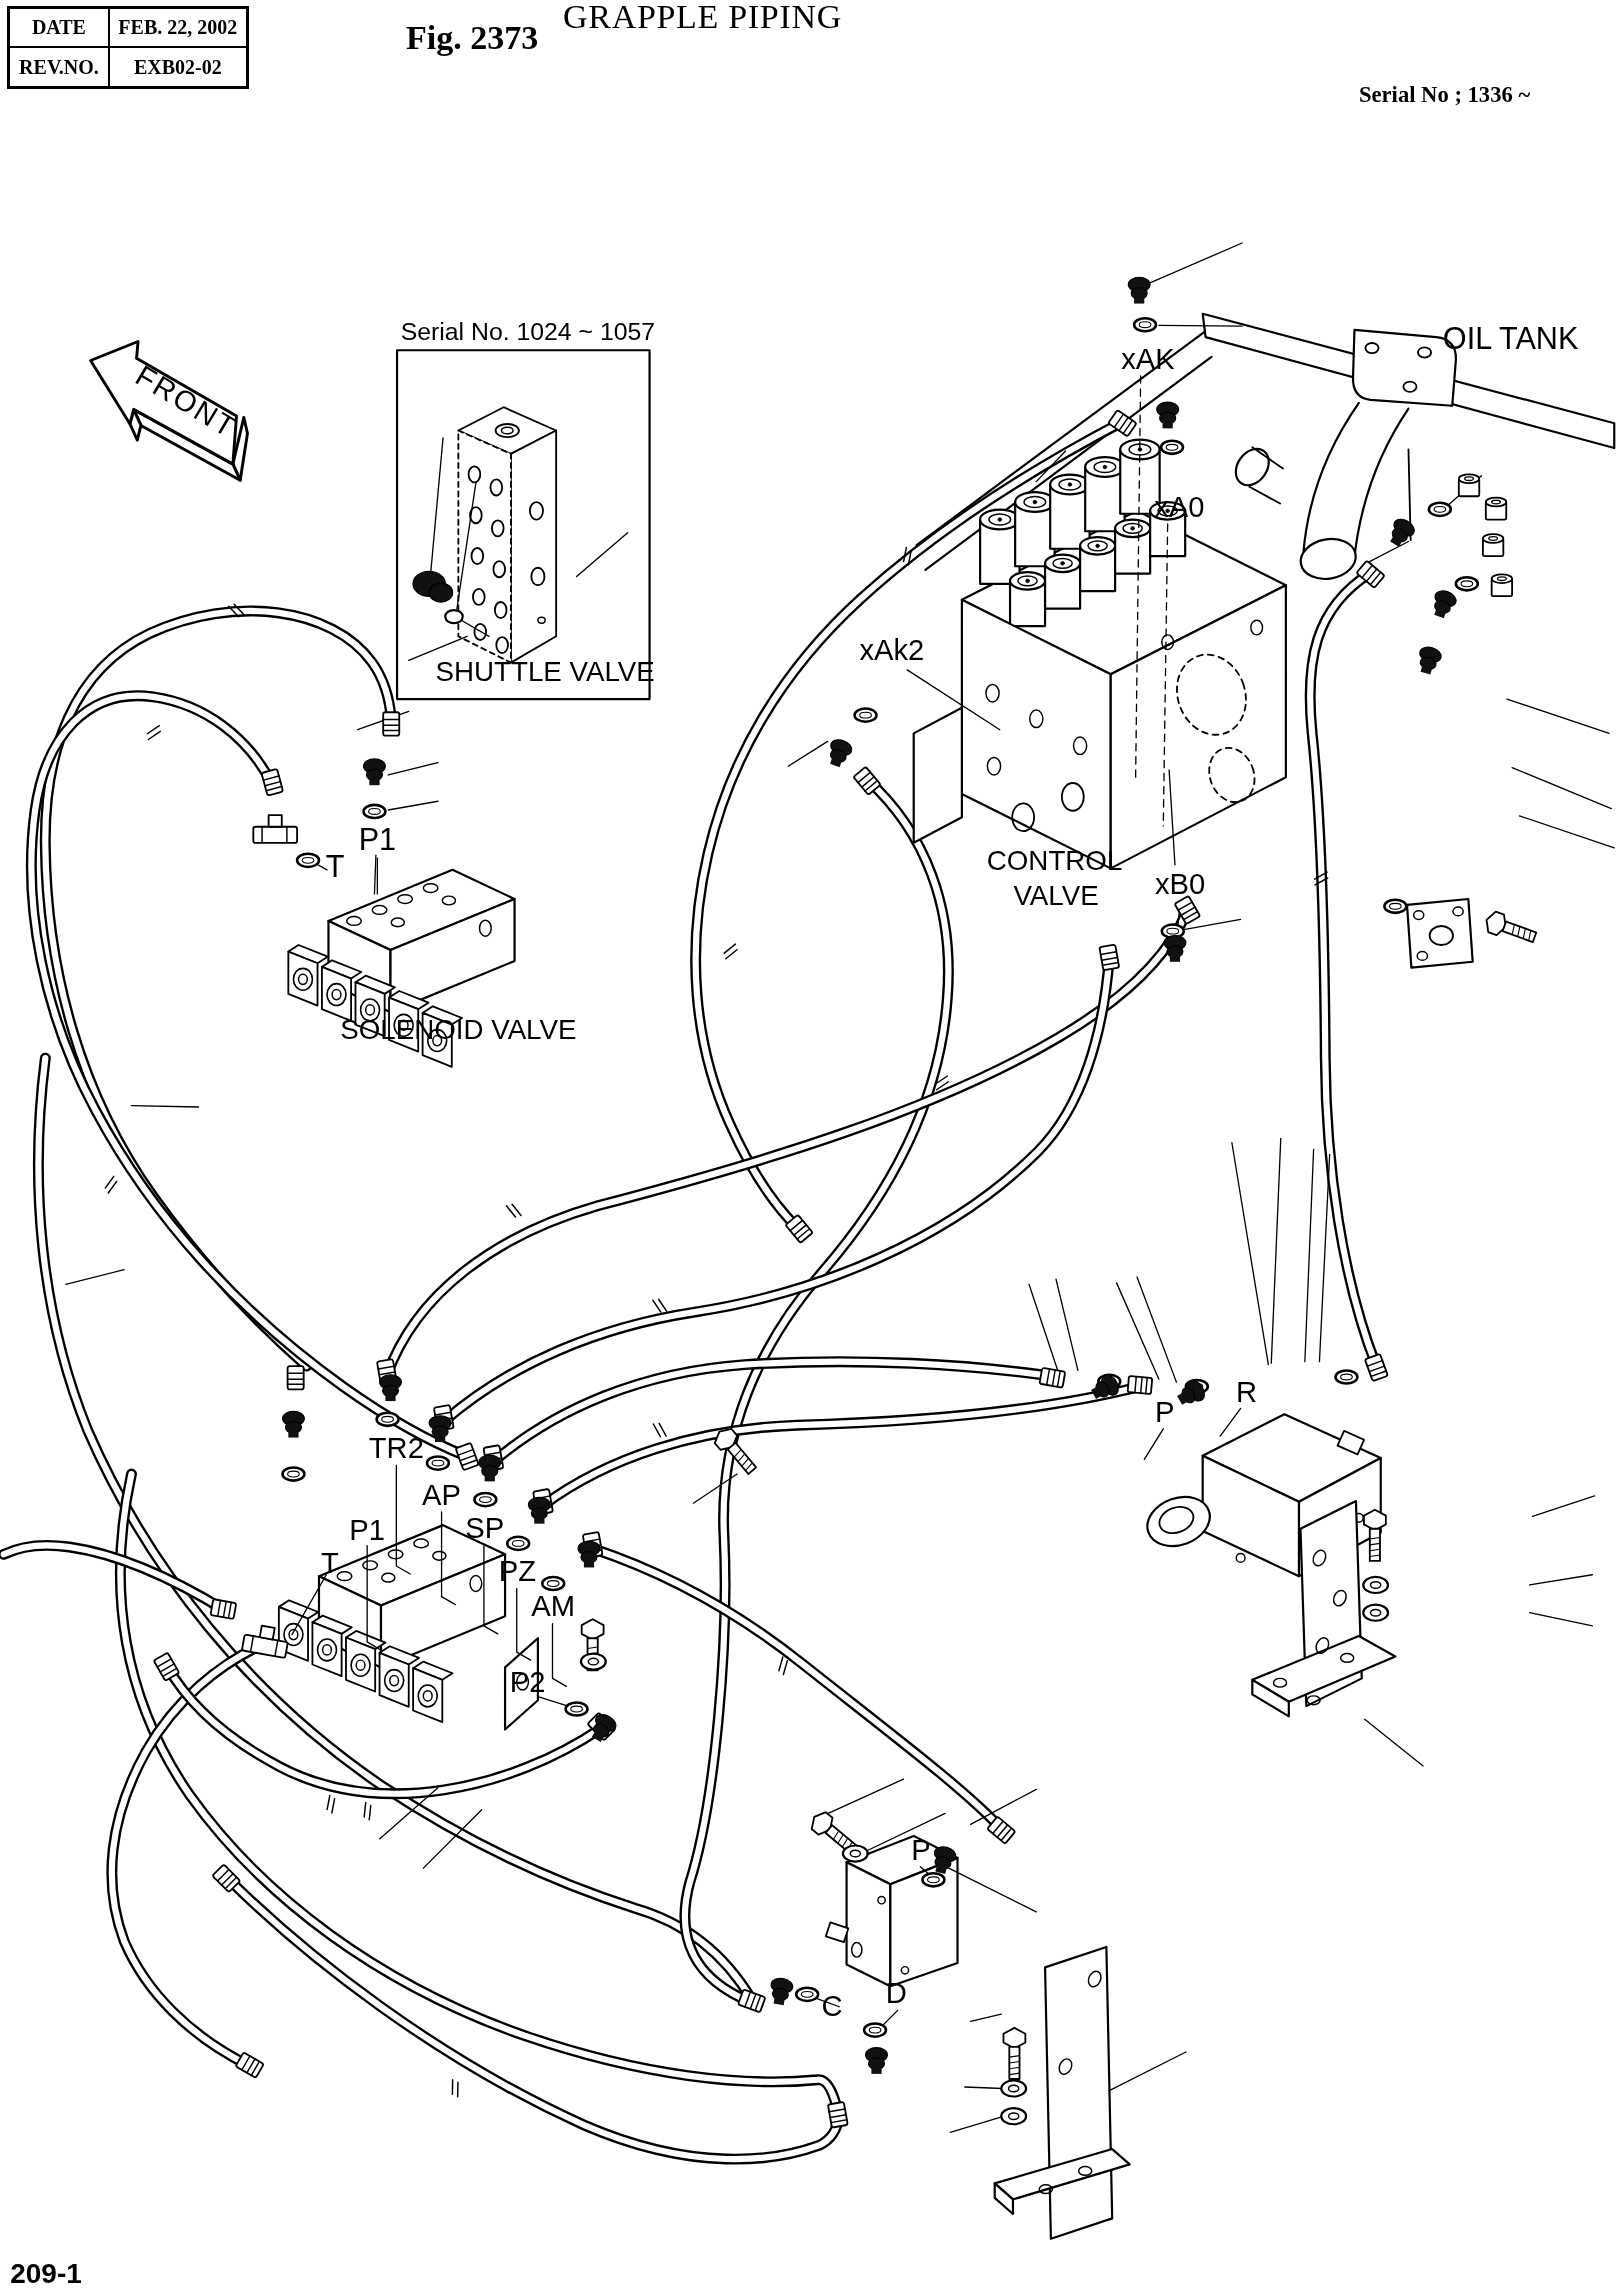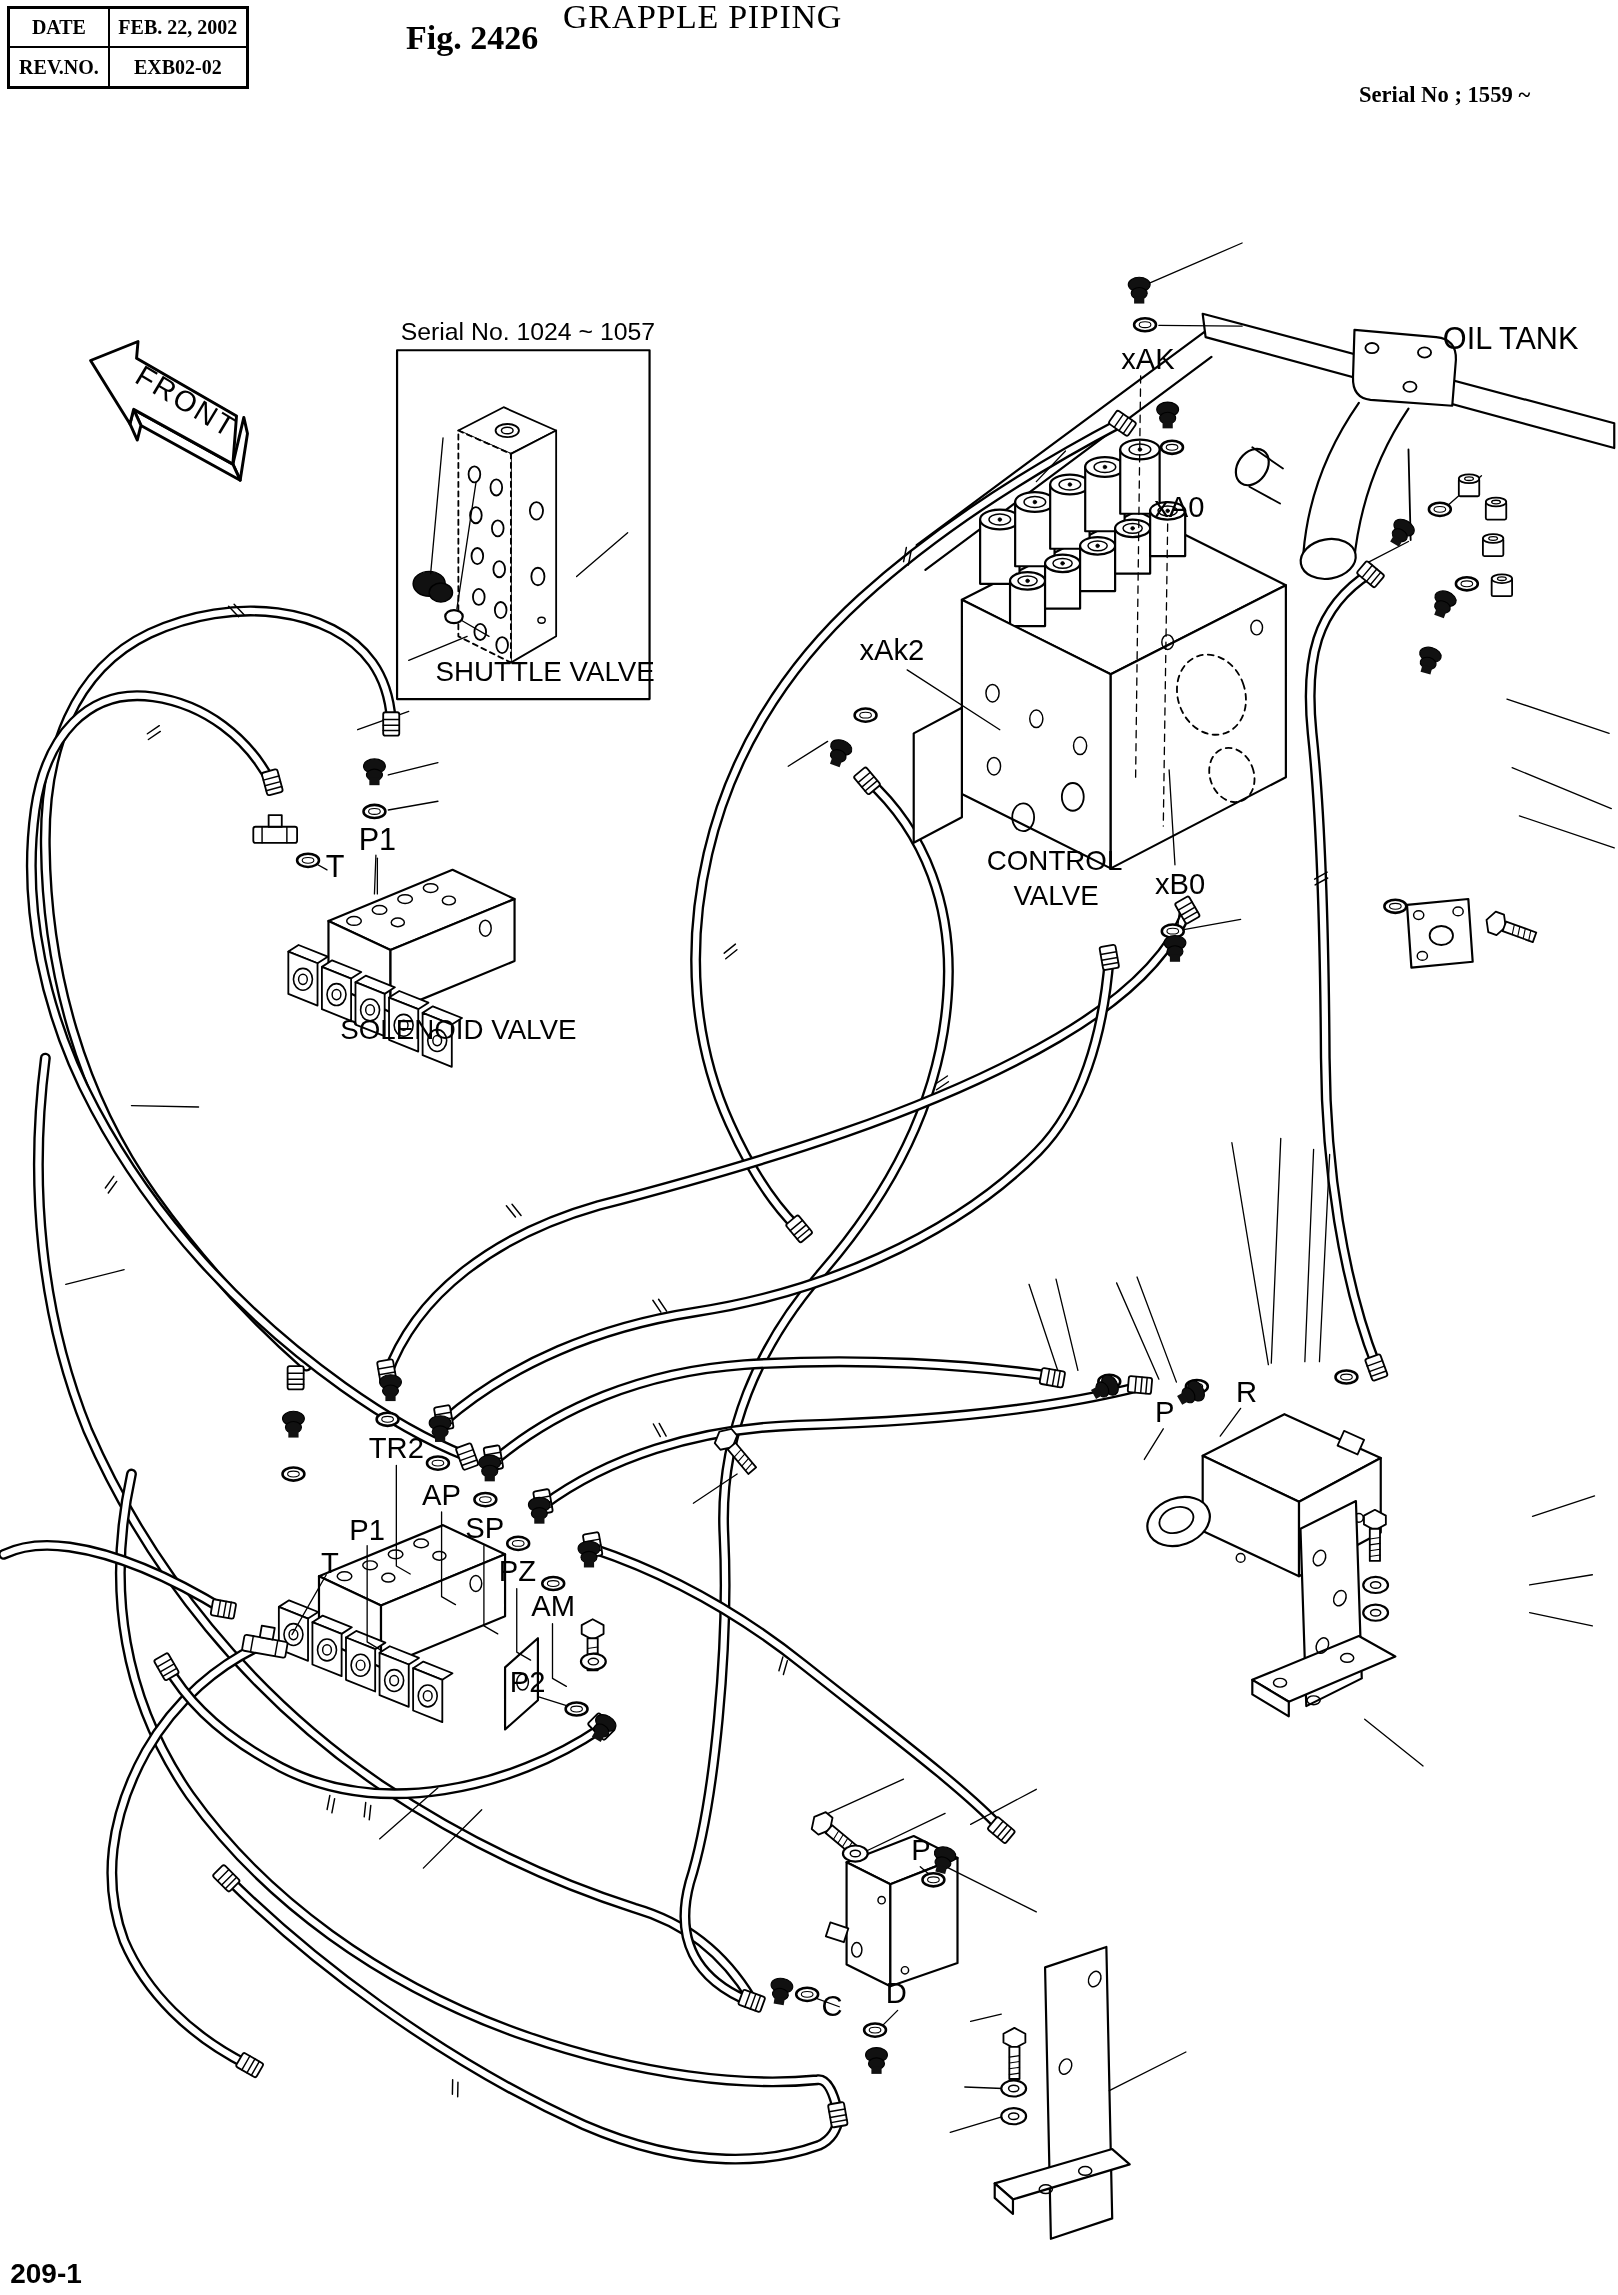--- a/index.html
+++ b/index.html
@@ -32,25 +32,25 @@
         <tr>
     <td class="lbl">DATE</td>
     <td class="val">FEB. 22, 2002</td>
   </tr>
   <tr>
     <td class="lbl">REV.NO.</td>
     <td class="val">EXB02-02</td>
   </tr>
 </tbody>
     </table>
-<div id="fig-no">Fig. 2426</div>
+<div id="fig-no">Fig. 2373</div>
 <div id="title-block">
   <div>GRAPPLE PIPING</div>
 </div>
-<div id="serial-note">Serial No ; 1559 ~</div>
+<div id="serial-note">Serial No ; 1336 ~</div>
 
 <svg id="diagram-svg" width="1618" height="2295" viewBox="0 0 2217 3145" fill="none" stroke-linecap="round" stroke-linejoin="round">
 
   <g stroke="#000">
     <line x1="1256" y1="747" x2="1650" y2="455" stroke-width="3"></line>
     <line x1="1268" y1="781" x2="1660" y2="489" stroke-width="3"></line>
     <polygon points="1648,430 2212,580 2212,614 1652,462" fill="#fff" stroke-width="3"></polygon>
     <line x1="1930" y1="616" x2="1933" y2="740" stroke-width="2.5"></line>
 
     <g>

